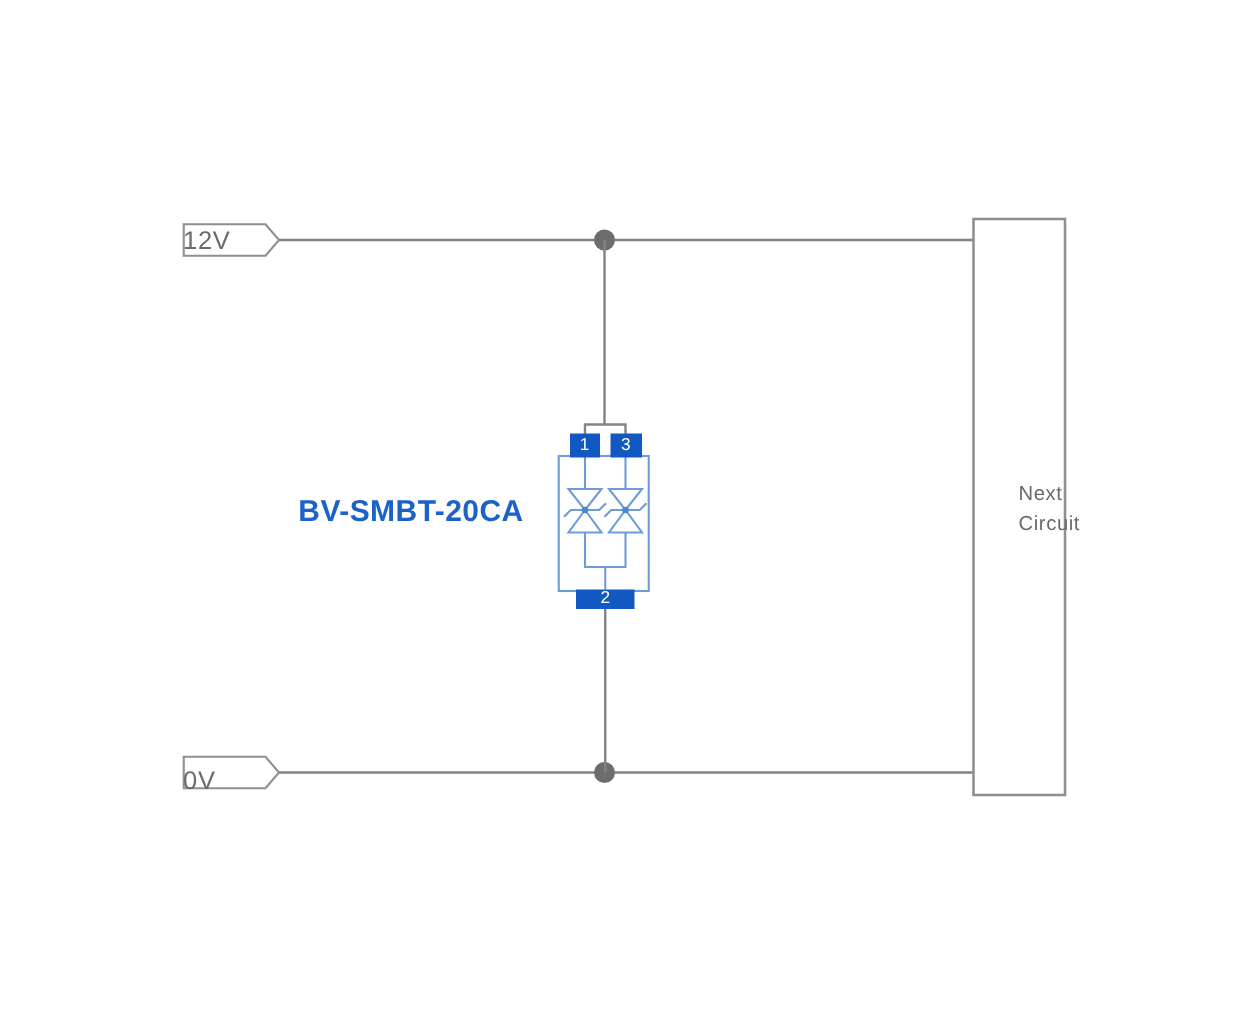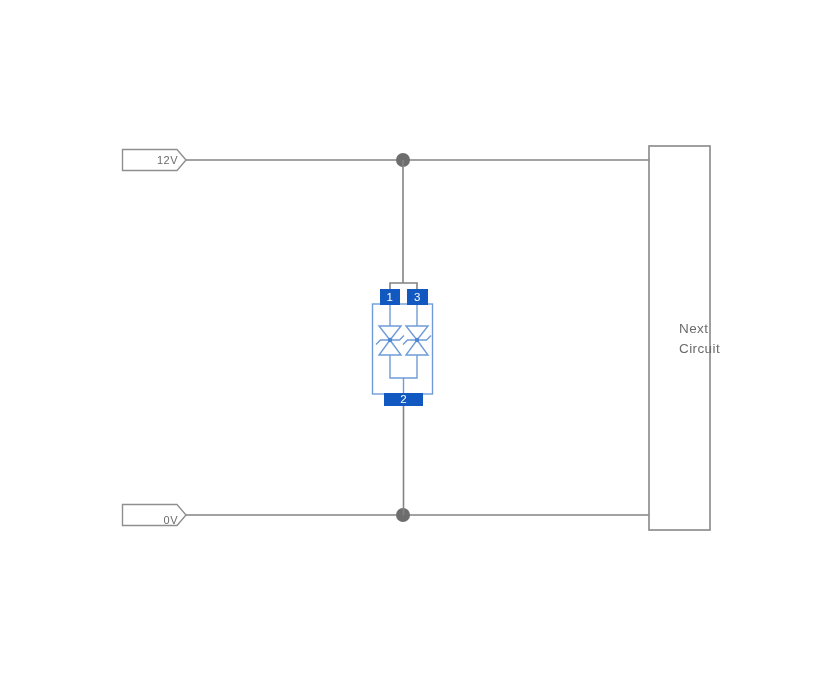--- a/index.html
+++ b/index.html
@@ -24,21 +24,21 @@
   svg{position:absolute;left:0;top:0;}
   .wire{stroke:var(--wire);stroke-width:1.6;fill:none;}
   .dot{fill:var(--junction-dot);stroke:none;}
   .tag{fill:#ffffff;stroke:var(--outline-gray);stroke-width:1.4;}
   .box{fill:#ffffff;stroke:var(--outline-gray);stroke-width:1.7;}
   .blue-line{stroke:var(--component-blue);stroke-width:1.4;fill:none;}
   .blue-fill-dot{fill:var(--component-dot);stroke:none;}
   .overlay{position:absolute;box-sizing:border-box;}
   .rail-label{
     width:56px;height:22px;line-height:21px;
-    text-align:right;font-size:11px;color:var(--text-gray);
+    text-align:left;font-size:17px;color:var(--text-gray);
     letter-spacing:0.5px;
   }
   .component-label{
     width:176px;height:26px;line-height:25px;text-align:center;
     font-size:20px;font-weight:700;color:var(--label-blue);
     letter-spacing:0.3px;white-space:nowrap;
   }
   .next-circuit-label{
     font-size:13.5px;line-height:19.5px;color:var(--text-gray);
     letter-spacing:0.4px;
@@ -96,19 +96,20 @@
     <span>3</span>
   </div>
   <div class="pin" style="left:384px;top:392.5px;width:39px;height:13.5px;">
     <span>2</span>
   </div>
 
   <div class="overlay rail-label" style="left:122px;top:149.5px;">12V</div>
 
   <div class="overlay rail-label" style="left:122px;top:510px;">0V</div>
 
+  <div class="overlay component-label" style="left:186px;top:329px;">BV-SMBT-20CA</div>
 
   <div class="overlay next-circuit-label" style="left:679px;top:319px;">
     <div>Next</div>
     <div>Circuit</div>
   </div>
 
 </div>
 
 </body></html>

